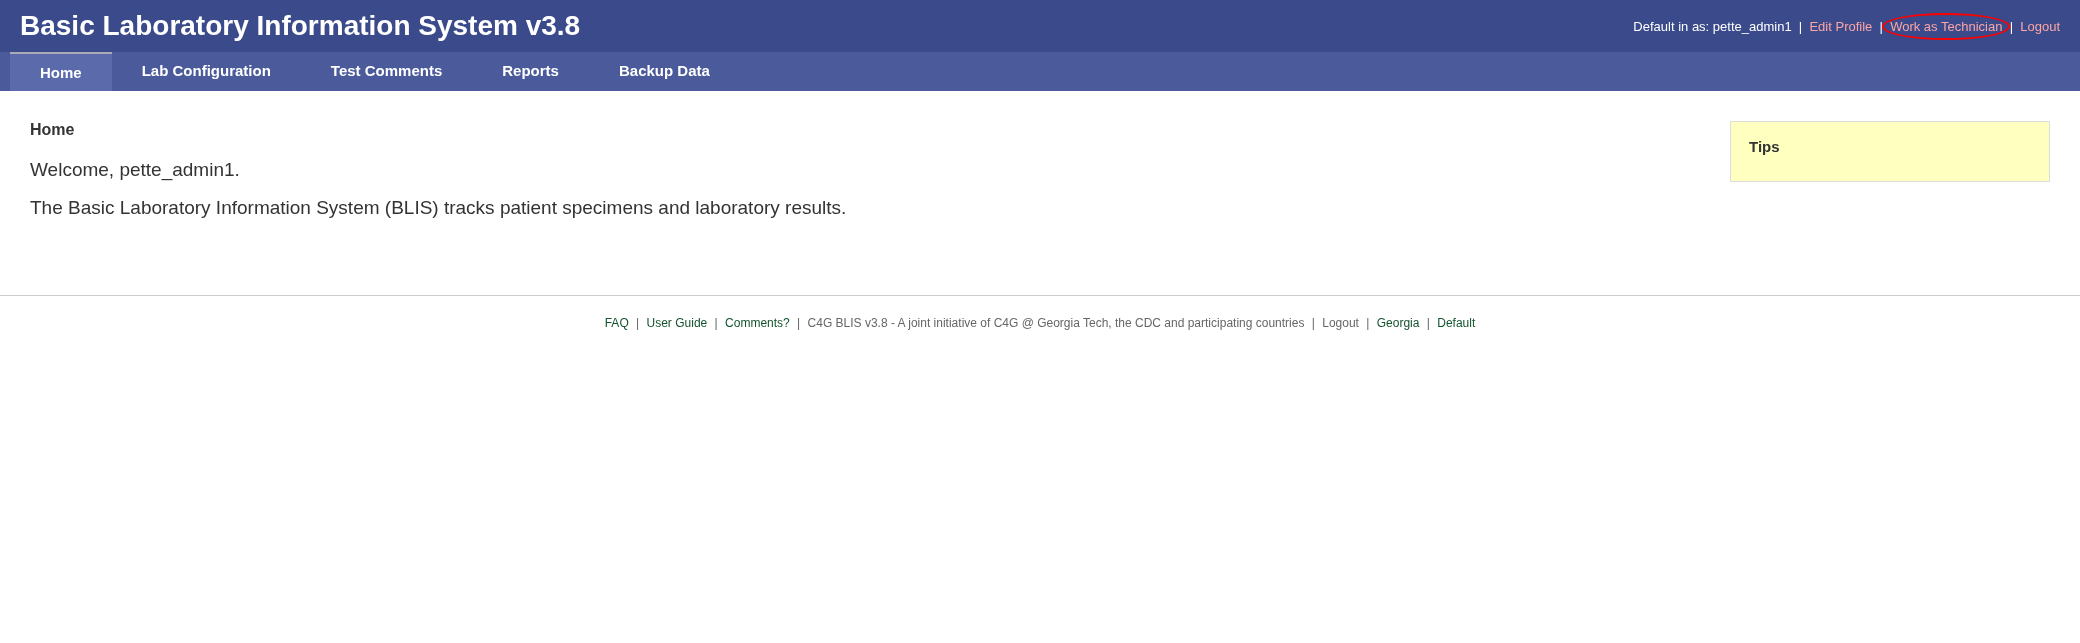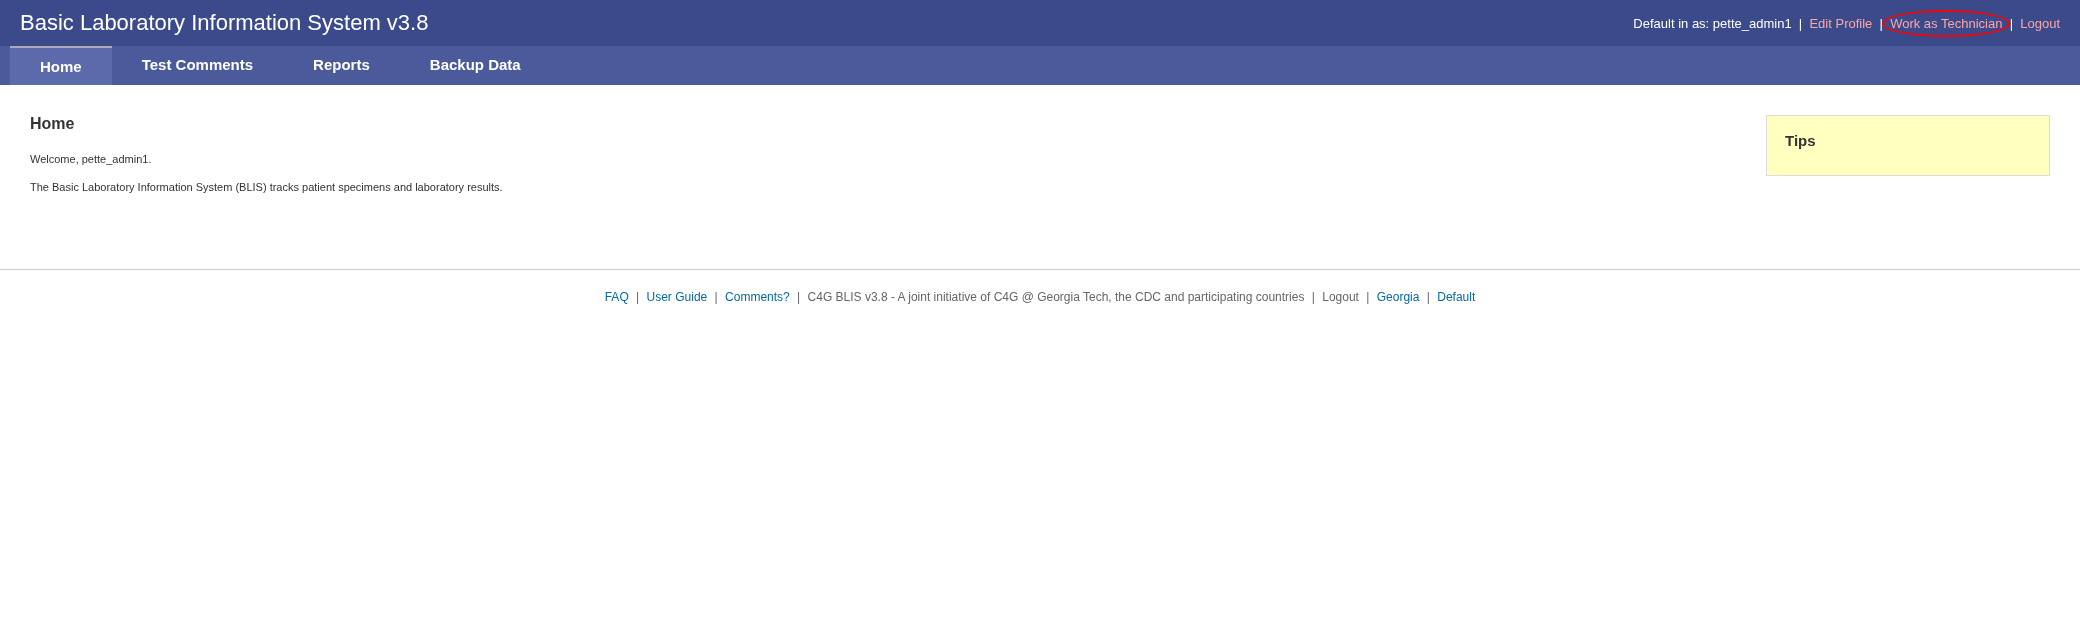--- a/index.html
+++ b/index.html
@@ -13,22 +13,22 @@
     
     #header {
       background: #3a4a8a;
       padding: 10px 20px;
       display: flex;
       align-items: center;
       justify-content: space-between;
     }
     #header-title {
       color: #fff;
-      font-size: 22px;
-      font-weight: normal;
+      font-size: 28px;
+      font-weight: bold;
     }
     #header-user-info {
       color: #fff;
       font-size: 13px;
       white-space: nowrap;
     }
     #header-user-info a, #header-user-info span.link {
       color: #fca5a5;
       text-decoration: none;
       cursor: pointer;
@@ -82,29 +82,29 @@
     #content {
       flex: 1;
     }
     #content h2 {
       font-size: 16px;
       font-weight: bold;
       margin-bottom: 20px;
     }
     #content p {
       margin-bottom: 16px;
-      font-size: 11px;
+      font-size: 19px;
     }
 
     
     #tips-box {
       background: #ffffc0;
       border: 1px solid #ddd;
       padding: 16px 18px;
-      width: 284px;
+      width: 320px;
       min-width: 280px;
       align-self: flex-start;
       margin-top: 0;
     }
     #tips-box h3 {
       font-size: 15px;
       font-weight: bold;
       margin-bottom: 10px;
     }
     #tips-box p {
@@ -118,21 +118,21 @@
       border-top: 1px solid #ccc;
       margin: 30px 0 10px 0;
     }
     #footer {
       text-align: center;
       padding: 10px 20px 16px;
       font-size: 12px;
       color: #666;
     }
     #footer a {
-      color: #0369a1;
+      color: #14532d;
       text-decoration: none;
     }
     #footer span.separator { margin: 0 4px; }
   </style>
 </head>
 <body>
 
 <div id="header">
   <span id="header-title">Basic Laboratory Information System v3.8</span>
   <div id="header-user-info">
@@ -144,20 +144,21 @@
     <span class="circled">
       <a href="#">Work as Technician</a>
     </span>
     &nbsp;|&nbsp;
     <a href="#">Logout</a>
   </div>
 </div>
 
 <nav id="navbar">
   <a class="nav-item active" href="#">Home</a>
+  <a class="nav-item" href="#">Lab Configuration</a>
   <a class="nav-item" href="#">Test Comments</a>
   <a class="nav-item" href="#">Reports</a>
   <a class="nav-item" href="#">Backup Data</a>
 </nav>
 
 <div id="main">
   <div id="content">
     <h2>Home</h2>
     <p>Welcome, pette_admin1.</p>
     <p>The Basic Laboratory Information System (BLIS) tracks patient specimens and laboratory results.</p>

